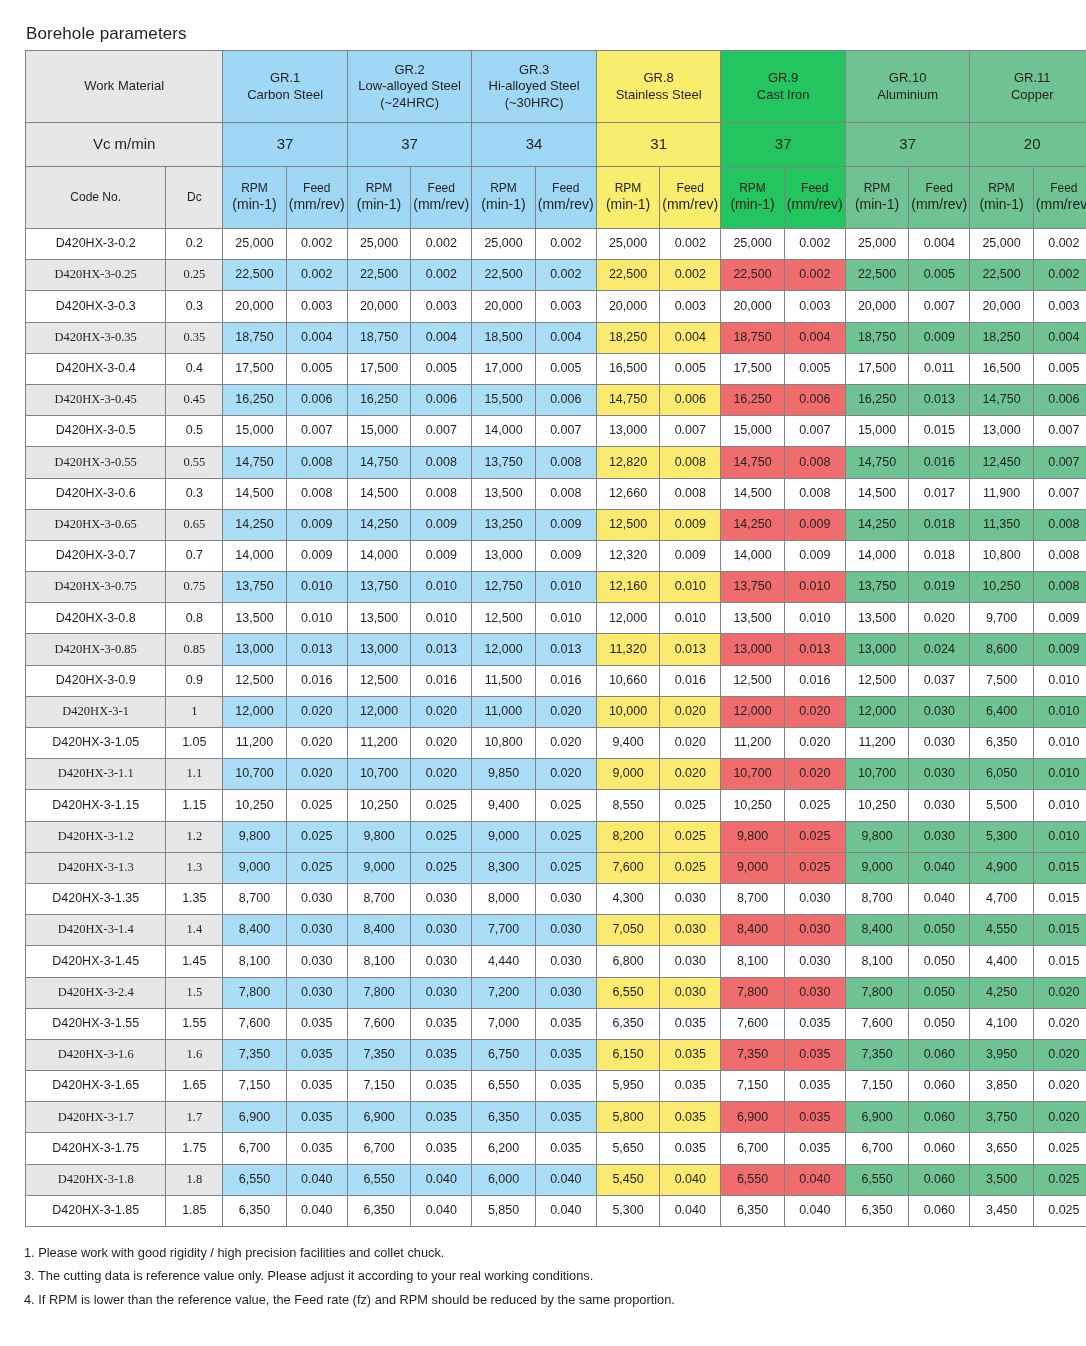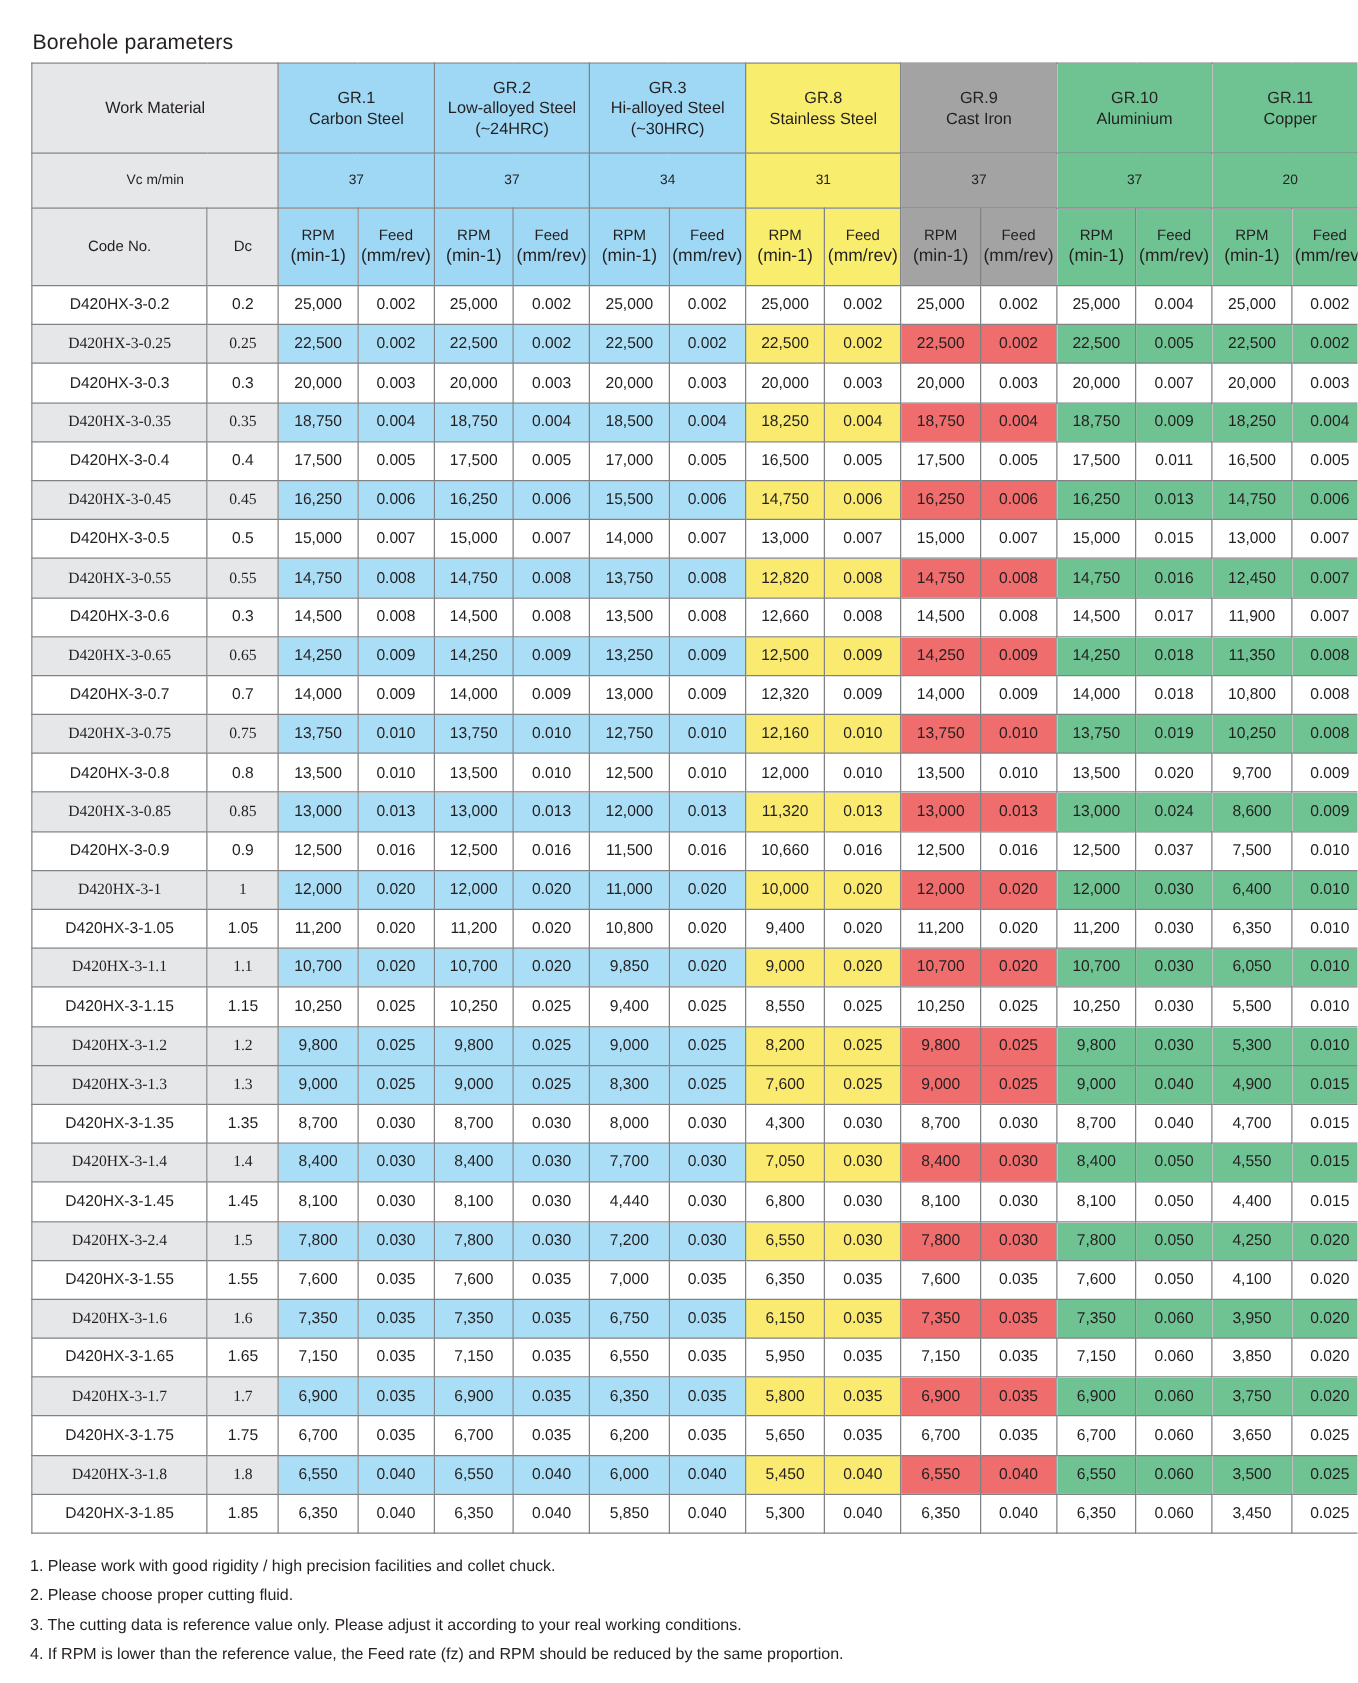--- a/index.html
+++ b/index.html
@@ -35,35 +35,35 @@
     vertical-align: middle;
     font-size: 12.5px;
     color: #231f20;
     padding: 0;
     line-height: 1.25;
     white-space: nowrap;
     overflow: hidden;
   }
   
   tr.hdr-material th { height: 72px; font-size: 13px; font-weight: normal; }
-  tr.hdr-vc th       { height: 44px; font-size: 11px; font-weight: normal; }
+  tr.hdr-vc th       { height: 44px; font-size: 15px; font-weight: normal; }
   tr.hdr-cols th     { height: 62px; font-size: 12px; font-weight: normal; }
   th.grp-name { padding: 2px 2px; }
   th.grp-name .gr { display:block; }
   th.grp-name .nm { display:block; }
   th.unit .u1 { display:block; }
   th.unit .u2 { display:block; font-size: 14px; }
 
   
   .lbl { background: #e6e7e8; font-size: 13px; }
 
   
   .c-blue   { background: #9ed8f5; }
   .c-yellow { background: #f9ed6e; }
-  .c-red    { background: #a3a3a3; }
+  .c-red    { background: #22c55e; }
   .c-green  { background: #6fc392; }
 
   
   tbody tr { height: 31.2px; }
   tbody td { font-size: 12.5px; }
   td.code { text-align: center; font-size: 12.5px; }
   td.dc   { text-align: center; font-size: 12.5px; }
 
   
   tr.stripe td.code, tr.stripe td.dc { background: #e6e7e8; font-family: Liberation Serif, serif; }
@@ -794,18 +794,17 @@
           <td class="g-green">6,350</td>
           <td class="g-green">0.060</td>
           <td class="g-green">3,450</td>
           <td class="g-green">0.025</td>
         </tr>
       </tbody>
   </table>
 
   <div class="notes">
       <div>1. Please work with good rigidity / high precision facilities and collet chuck.</div>
-      <div>2. Please choose proper cutting fluid.</div>
       <div>3. The cutting data is reference value only. Please adjust it according to your real working conditions.</div>
       <div>4. If RPM is lower than the reference value, the Feed rate (fz) and RPM should be reduced by the same proportion.</div>
     </div>
 
 </div>
 
 </body></html>

